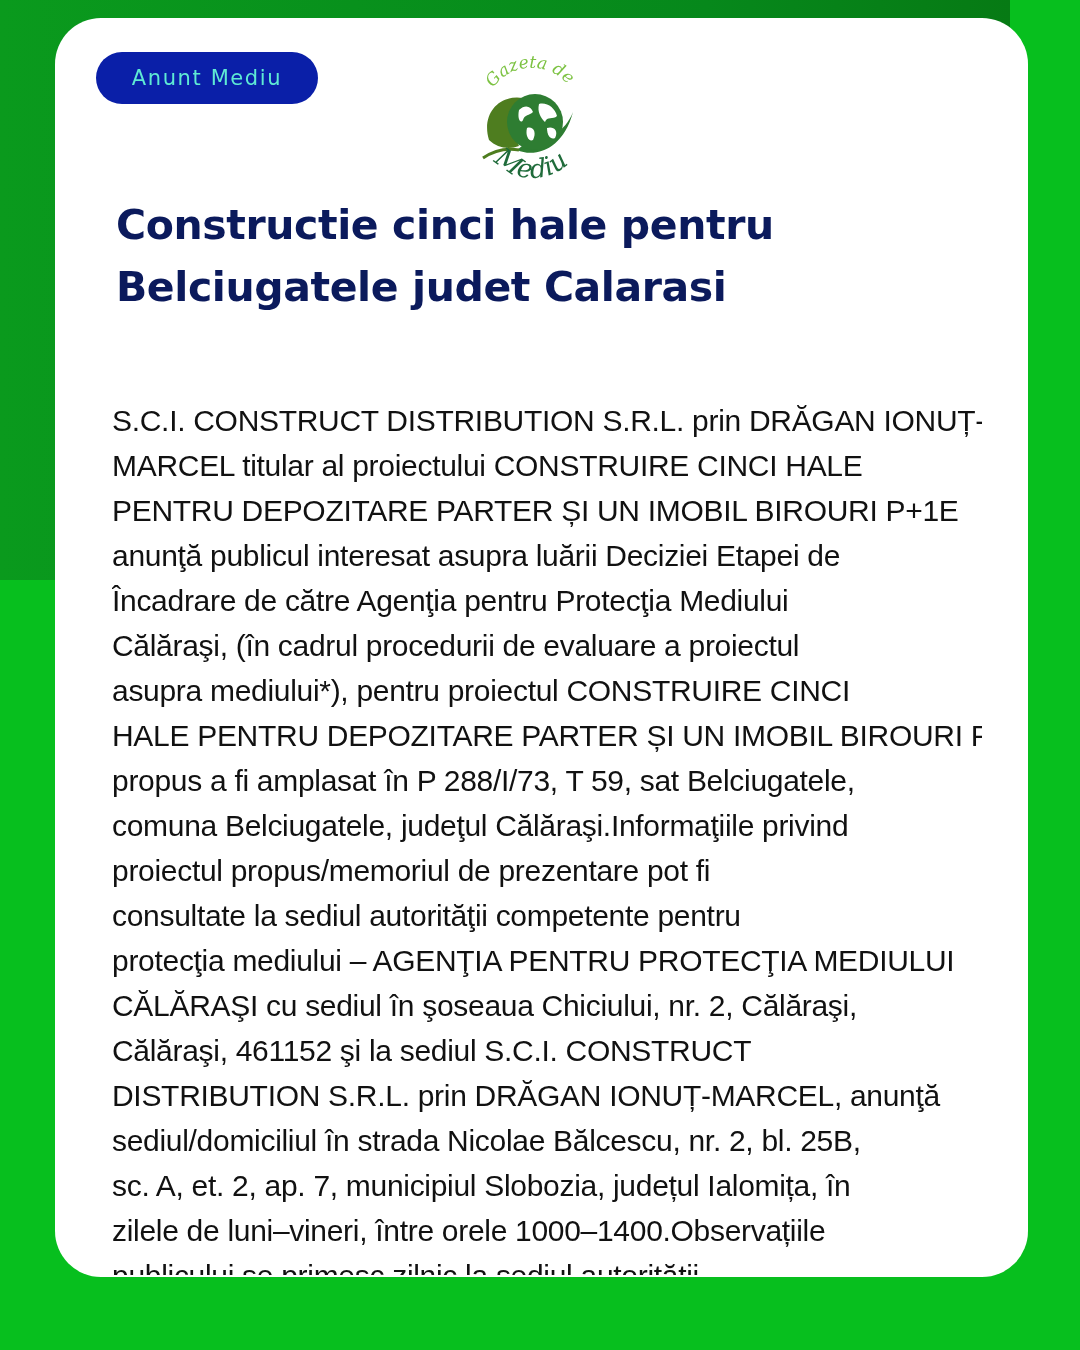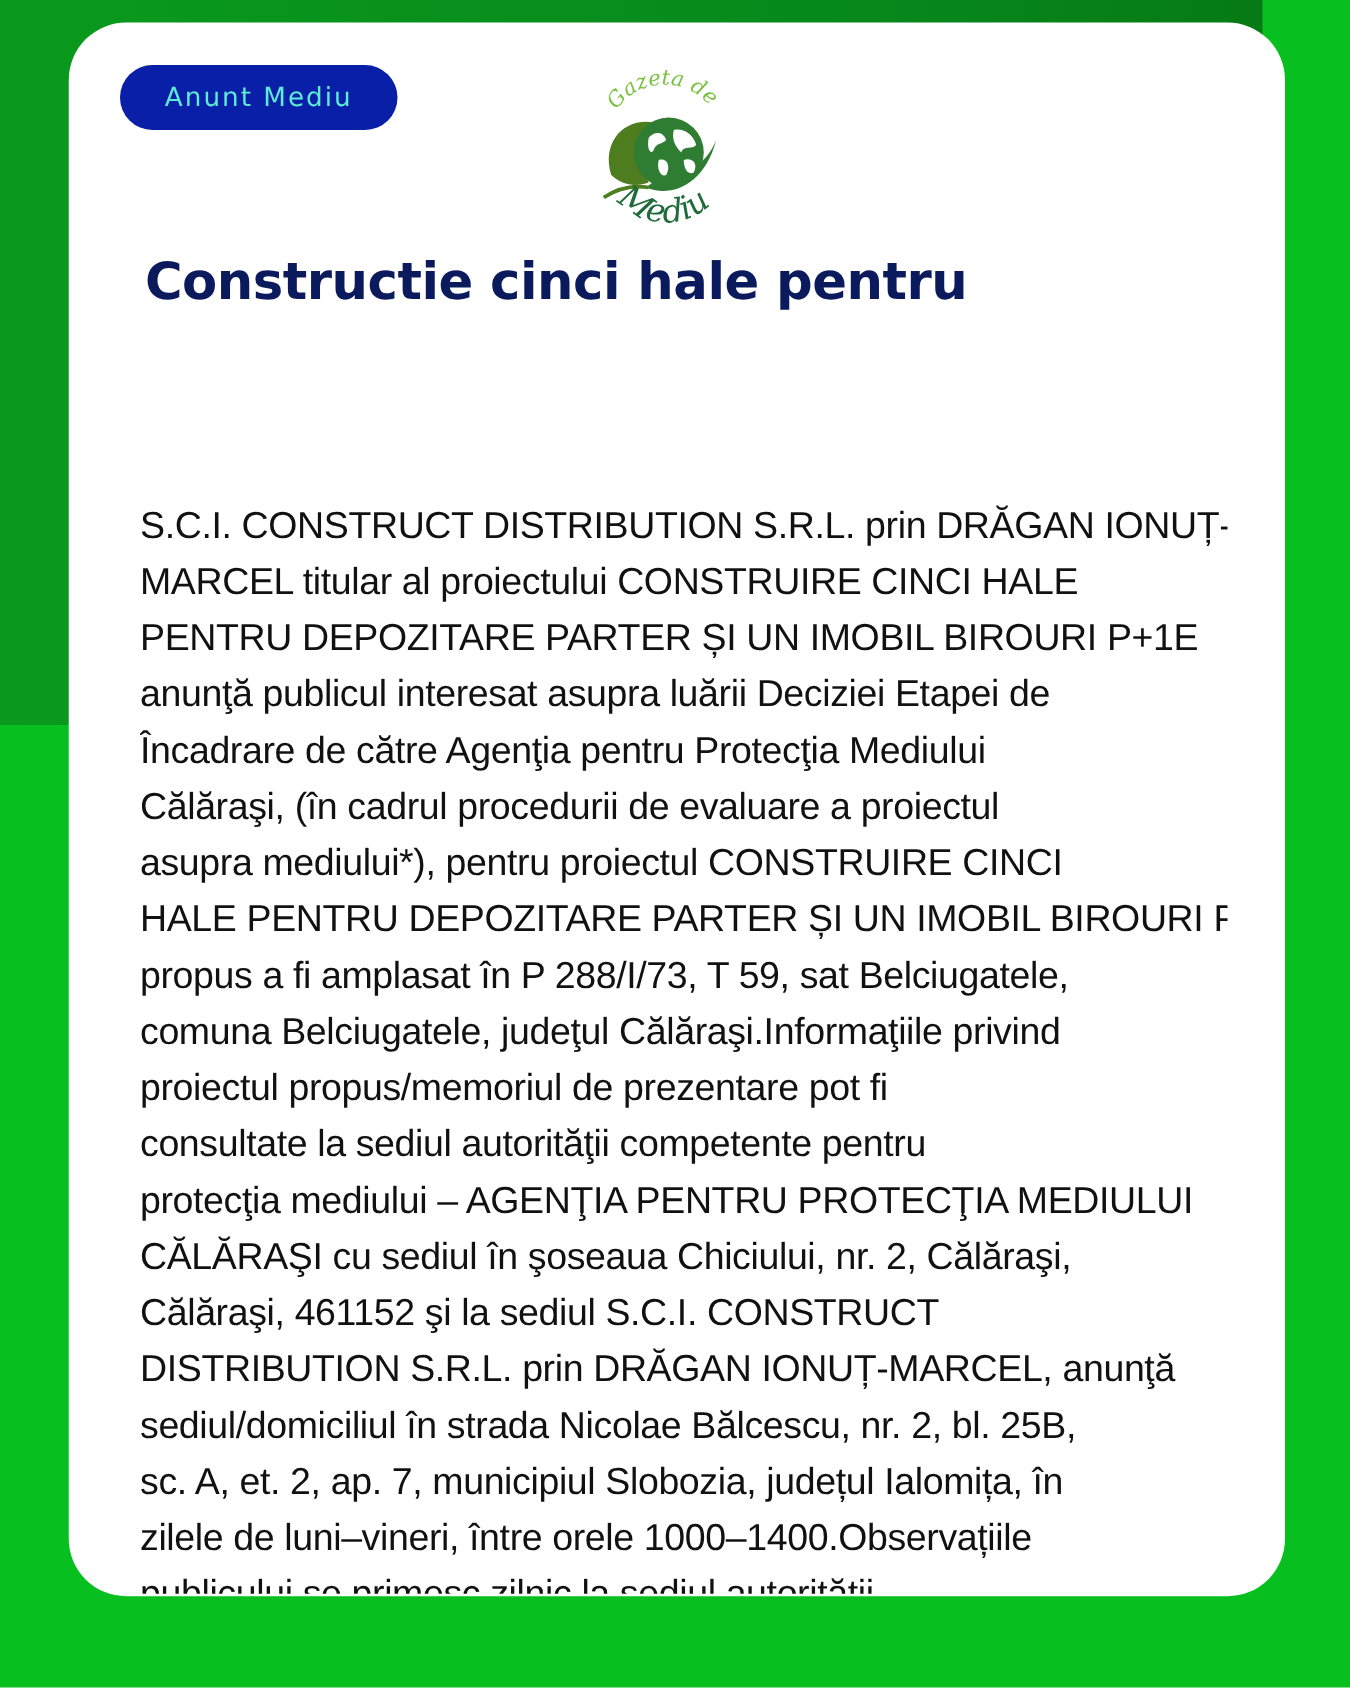--- a/index.html
+++ b/index.html
@@ -71,20 +71,21 @@
         <textPath href="#arcTop" startOffset="50%" text-anchor="middle">Gazeta de</textPath>
       </text>
       <text font-family="DejaVu Serif, serif" font-size="26" fill="#1f6b3a" font-style="italic">
         <textPath href="#arcBot" startOffset="50%" text-anchor="middle">Mediu</textPath>
       </text>
     </svg>
   </div>
 
   <h1 class="title">
     <span style="display:block">Constructie cinci hale pentru</span>
+    <span style="display:block">Belciugatele judet Calarasi</span>
   </h1>
 
   <div class="body-text">
     <span>S.C.I. CONSTRUCT DISTRIBUTION S.R.L. prin DRĂGAN IONUȚ-</span>
     <span>MARCEL titular al proiectului CONSTRUIRE CINCI HALE</span>
     <span>PENTRU DEPOZITARE PARTER ȘI UN IMOBIL BIROURI P+1E</span>
     <span>anunţă publicul interesat asupra luării Deciziei Etapei de</span>
     <span>Încadrare de către Agenţia pentru Protecţia Mediului</span>
     <span>Călăraşi, (în cadrul procedurii de evaluare a proiectul</span>
     <span>asupra mediului*), pentru proiectul CONSTRUIRE CINCI</span>

